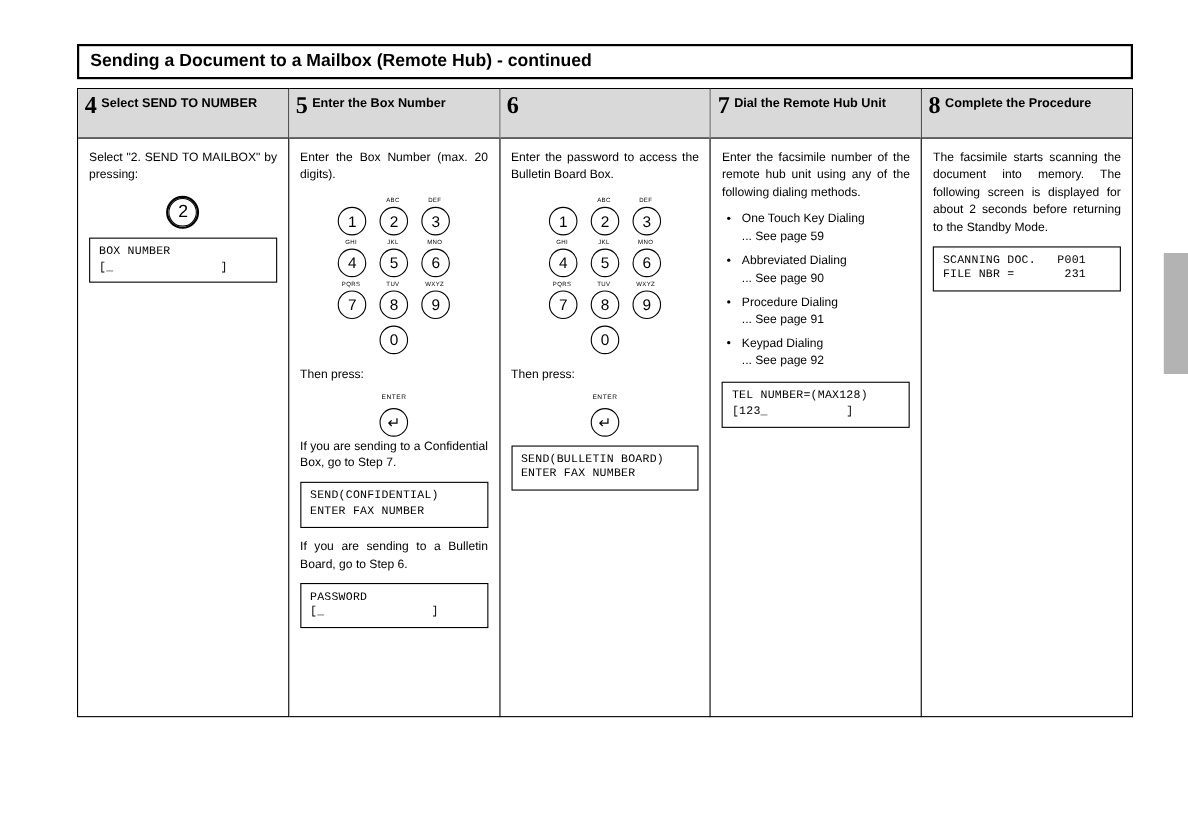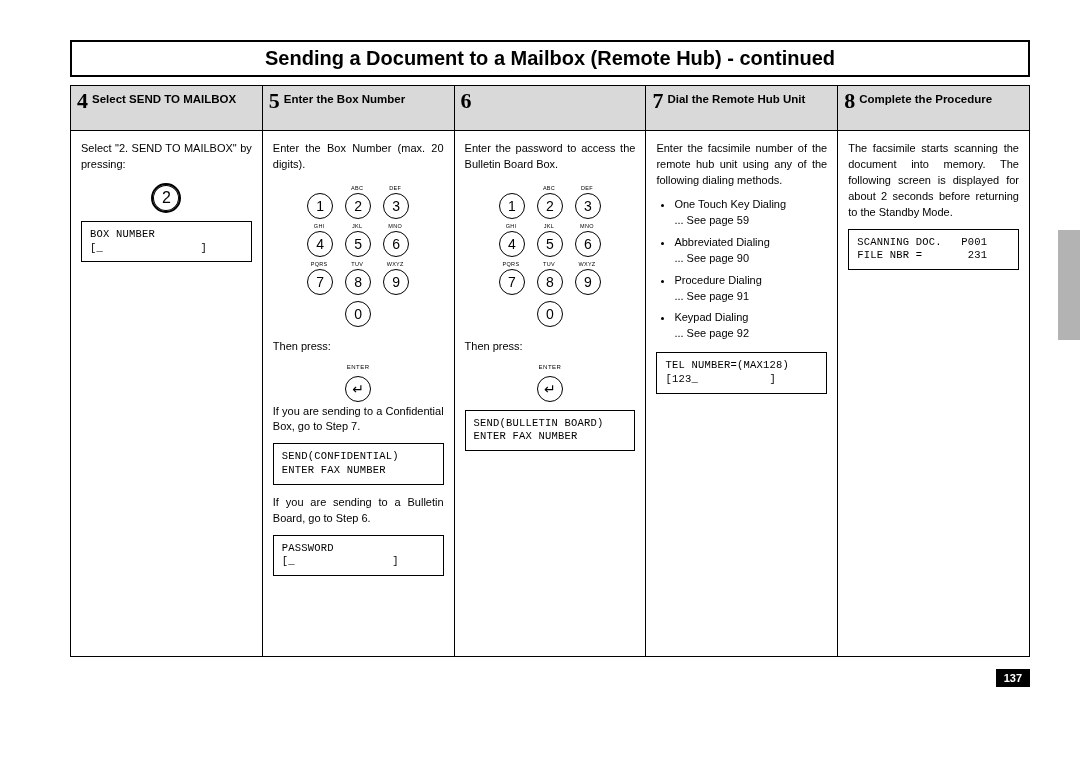--- a/index.html
+++ b/index.html
@@ -23,23 +23,22 @@
     height: 110px;
     background: #b3b3b3;
   }
   .title-box {
     border: 2px solid #000;
     padding: 5px 10px;
     margin-bottom: 8px;
   }
   .title-box h1 {
     margin: 0;
-    font-size: 20px;
+    font-size: 16px;
     font-weight: bold;
-    text-align: center;
   }
   .columns {
     display: flex;
     gap: 0;
   }
   .col {
     flex: 1;
     border: 1px solid #000;
     border-left: none;
     padding: 0 0 10px 0;
@@ -146,21 +145,21 @@
 
   <div class="title-box">
     <h1>Sending a Document to a Mailbox (Remote Hub) - continued</h1>
   </div>
 
   <div class="columns">
 
     <div class="col">
       <div class="col-header">
         <span class="step-num">4</span>
-        <span class="step-title">Select SEND TO MAILBOX</span>
+        <span class="step-title">Select SEND TO NUMBER</span>
       </div>
       <div class="col-body">
         <p>Select "2. SEND TO MAILBOX" by pressing:</p>
         <div class="center">
           <span class="kbtn big">2</span>
         </div>
         <div class="lcd">BOX NUMBER
 [_               ]</div>
       </div>
     </div>
@@ -325,16 +324,13 @@
       </div>
       <div class="col-body">
         <p>The facsimile starts scanning the document into memory.  The following screen is displayed for about 2 seconds before return­ing to the Standby Mode.</p>
         <div class="lcd">SCANNING DOC.   P001
 FILE NBR =       231</div>
       </div>
     </div>
 
   </div>
 
-  <div class="footer">
-    <span class="page-num">137</span>
-  </div>
 </div>
 
 </body></html>

